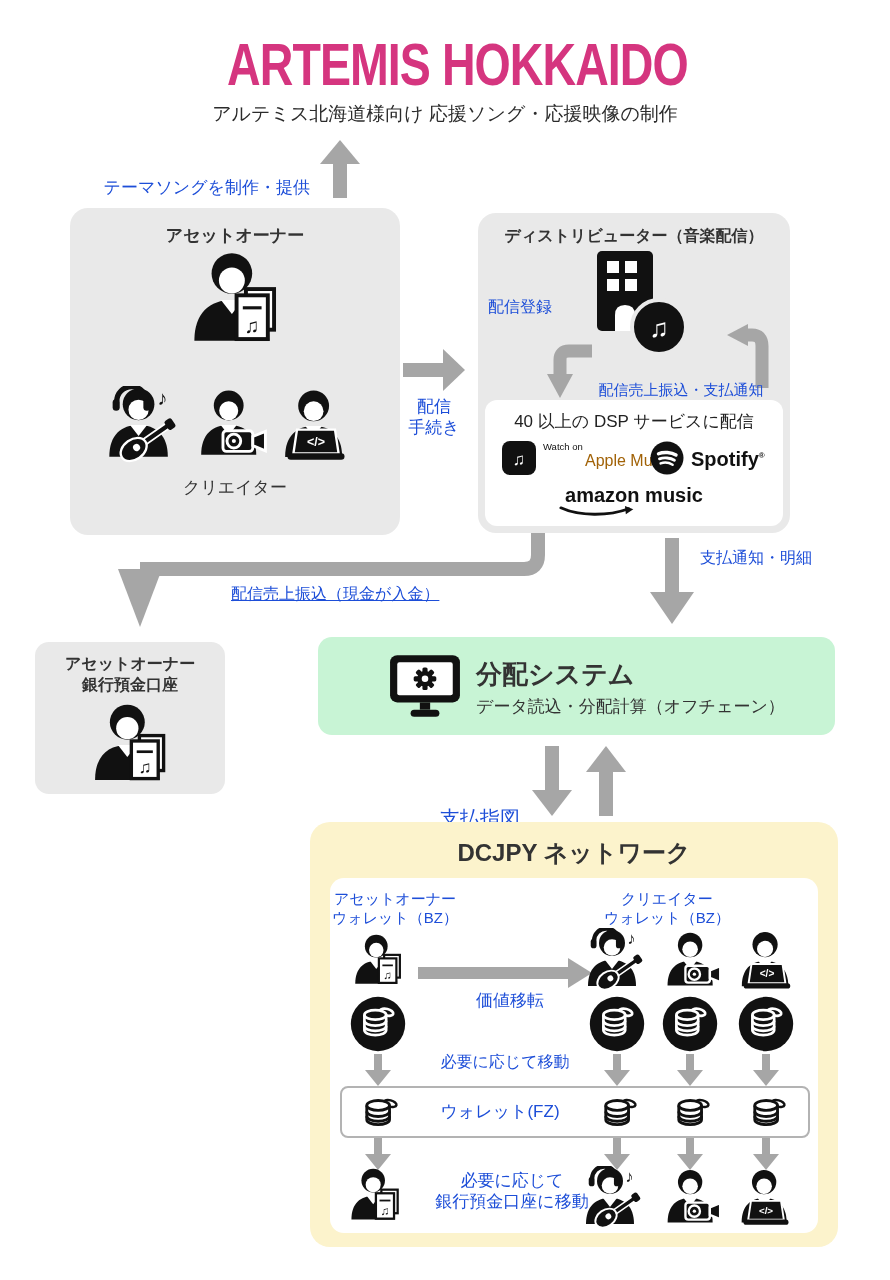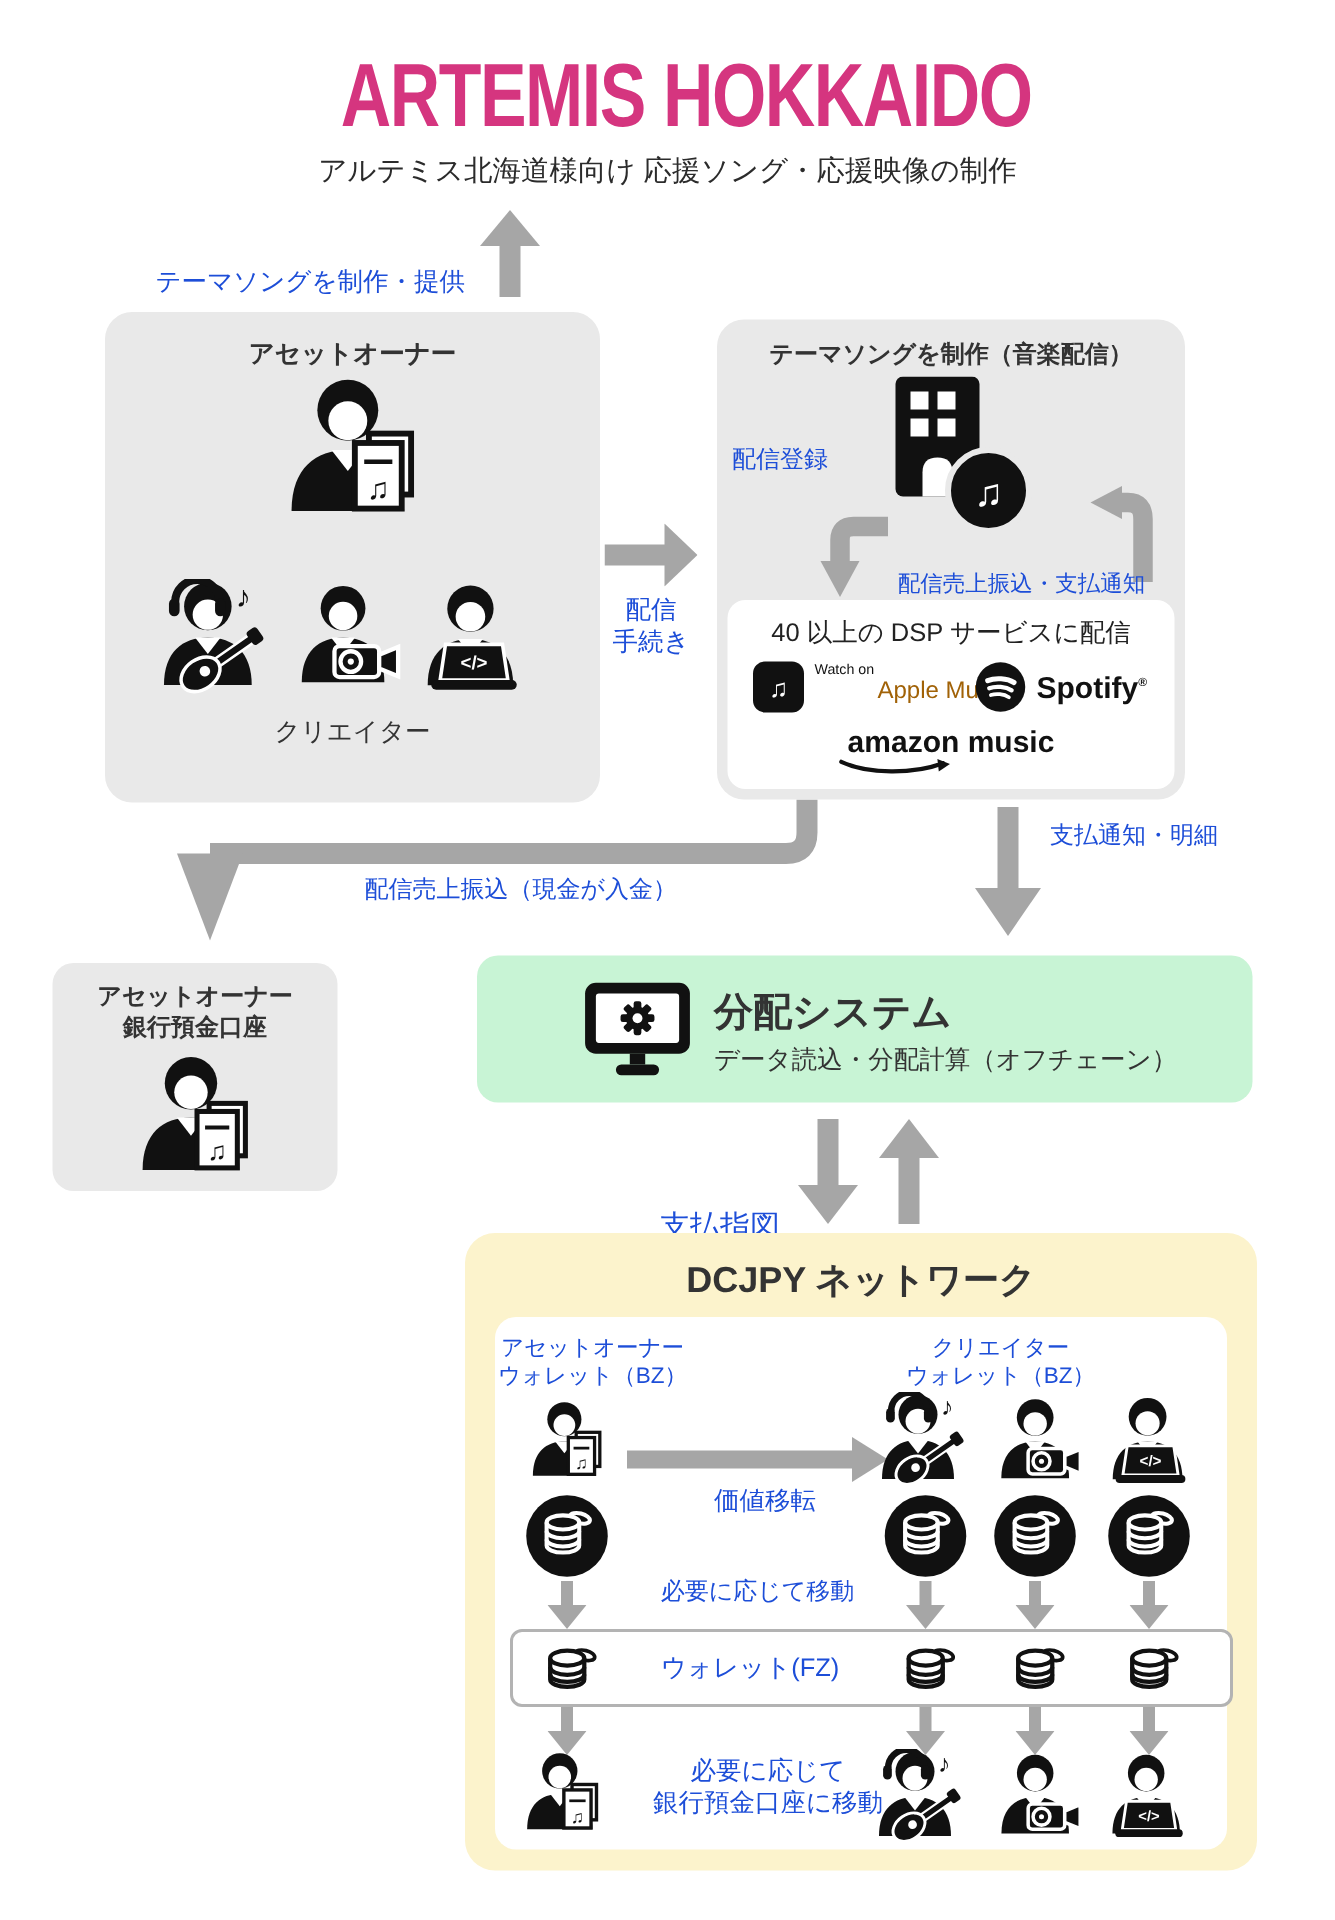--- a/index.html
+++ b/index.html
@@ -172,21 +172,21 @@
   <svg class="arr" style="left:403px;top:349px;" width="62" height="42">
     <rect class="arrfill" x="0" y="14" width="42" height="14"></rect>
     <polygon class="arrfill" points="40,0 62,21 40,42"></polygon>
   </svg>
   <div class="lbl ctr" style="left:402px;top:396px;width:64px;font-size:17px;">
     <div>配信</div>
     <div>手続き</div>
   </div>
 
   <section class="box" style="left:478px;top:213px;width:312px;height:320px;">
-    <h2 class="boxtitle" style="top:13px;font-size:16px;">テーマソングを制作（音楽配信）</h2>
+    <h2 class="boxtitle" style="top:13px;font-size:16px;">ディストリビューター（音楽配信）</h2>
     <svg class="abs" style="left:103px;top:38px;" width="110" height="105">
         <use href="#sym-building-music"></use>
       </svg>
     <div class="lbl" style="left:10px;top:84px;width:80px;font-size:16px;">配信登録</div>
     <svg class="arr" style="left:42px;top:131px;" width="72" height="56">
       <path class="arrstroke" d="M72 7 H49 Q40 7 40 16 V32" stroke-width="13"></path>
       <polygon class="arrfill" points="27,30 53,30 40,54"></polygon>
     </svg>
     <svg class="arr" style="left:242px;top:103px;" width="52" height="72">
       <path class="arrstroke" d="M42 72 V30 Q42 19 32 19 H28" stroke-width="13"></path>
@@ -209,21 +209,21 @@
       <svg class="abs" style="left:73px;top:106px;" width="80" height="13">
           <use href="#sym-amazon-smile"></use>
         </svg>
     </div>
   </section>
 
   <svg class="arr" style="left:108px;top:533px;" width="462" height="96">
     <path class="arrstroke" d="M430 0 V22 Q430 36 416 36 H32" stroke-width="14"></path>
     <polygon class="arrfill" points="10,36 54,36 32,94"></polygon>
   </svg>
-  <div class="lbl" style="left:243px;top:584px;font-size:16px;">配信売上振込（現金が入金）</div>
+  <div class="lbl" style="left:231px;top:584px;font-size:16px;text-decoration:underline;">配信売上振込（現金が入金）</div>
 
   <svg class="arr" style="left:650px;top:538px;" width="44" height="86">
     <rect class="arrfill" x="15" y="0" width="14" height="56"></rect>
     <polygon class="arrfill" points="0,54 44,54 22,86"></polygon>
   </svg>
   <div class="lbl" style="left:700px;top:548px;font-size:16px;">支払通知・明細</div>
 
   <section class="box" style="left:35px;top:642px;width:190px;height:152px;border-radius:14px;">
     <div class="boxtitle" style="top:12px;font-size:16px;">アセットオーナー</div>
     <div class="boxtitle" style="top:33px;font-size:16px;">銀行預金口座</div>
@@ -306,21 +306,21 @@
       <svg class="arr" style="left:347px;top:176px;" width="26" height="32">
           <rect class="arrfill" x="9" y="0" width="8" height="18"></rect>
           <polygon class="arrfill" points="0,16 26,16 13,32"></polygon>
         </svg>
       <svg class="arr" style="left:423px;top:176px;" width="26" height="32">
           <rect class="arrfill" x="9" y="0" width="8" height="18"></rect>
           <polygon class="arrfill" points="0,16 26,16 13,32"></polygon>
         </svg>
       <div class="lbl ctr" style="left:82px;top:174px;width:186px;font-size:16px;">必要に応じて移動</div>
 
-      <div class="fzbox" style="left:10px;top:208px;width:466px;height:48px;padding-left:12px;">
+      <div class="fzbox" style="left:10px;top:208px;width:466px;height:48px;">
         <svg class="abs" style="left:18px;top:7px;" width="42" height="36">
             <use href="#sym-coin-plain"></use>
           </svg>
         <div class="lbl ctr" style="left:58px;top:13px;width:200px;font-size:17px;">ウォレット(FZ)</div>
         <svg class="abs" style="left:257px;top:7px;" width="42" height="36">
             <use href="#sym-coin-plain"></use>
           </svg>
         <svg class="abs" style="left:330px;top:7px;" width="42" height="36">
             <use href="#sym-coin-plain"></use>
           </svg>

